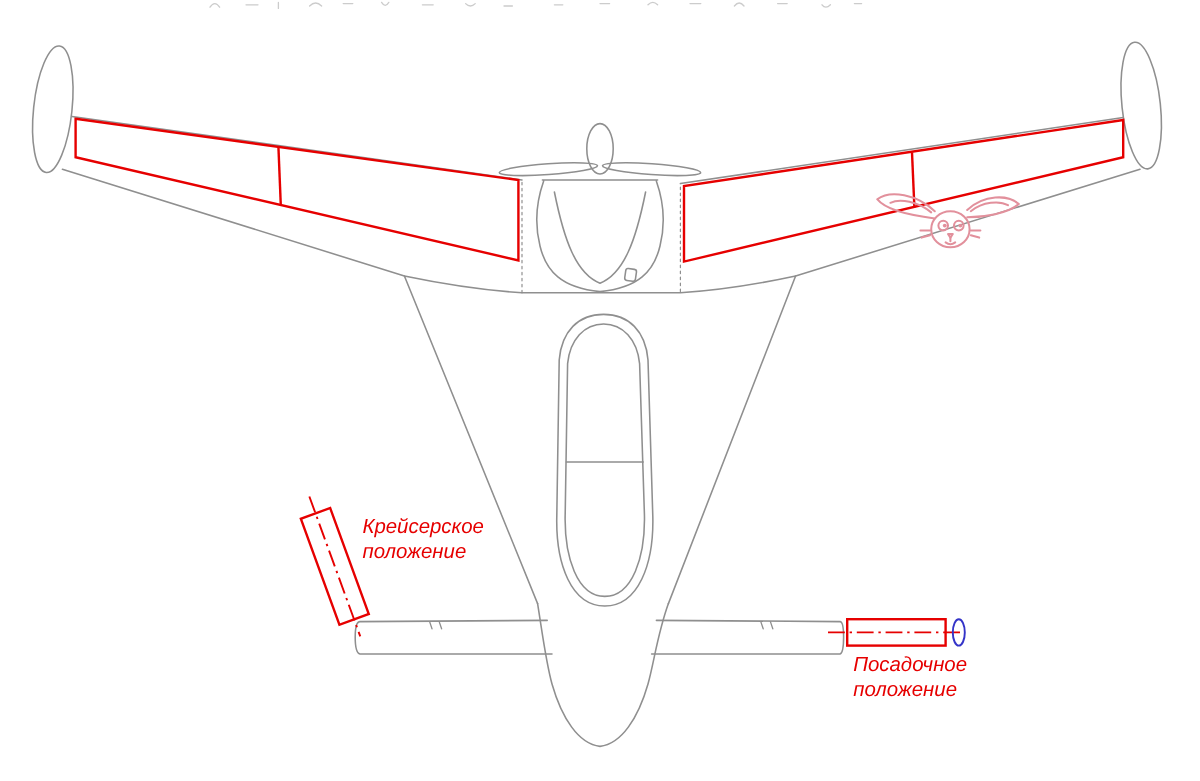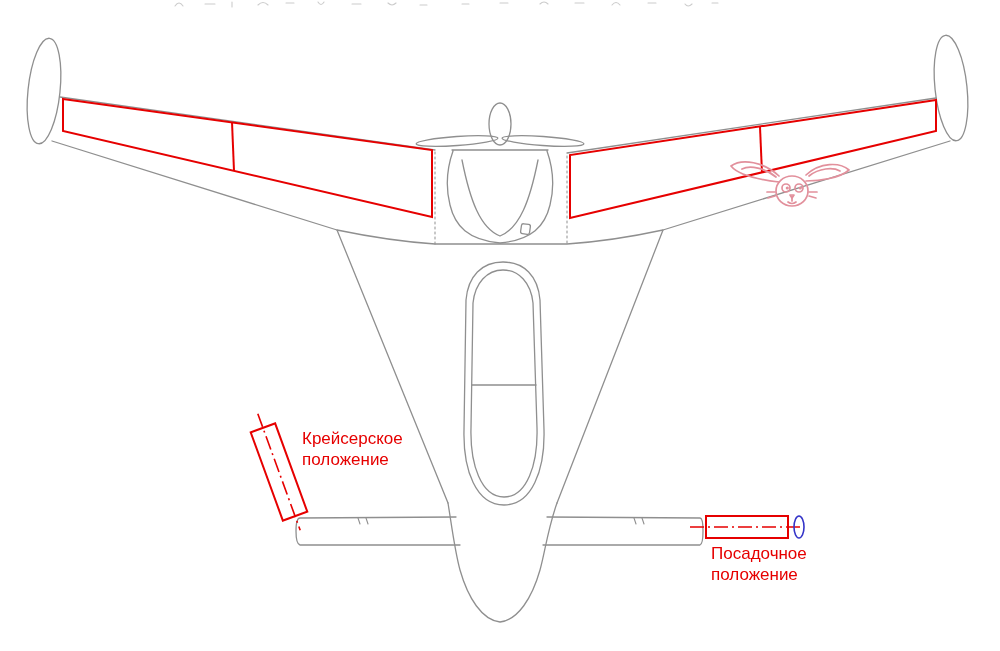--- a/index.html
+++ b/index.html
@@ -6,21 +6,21 @@
     --annotation-red:#e60000;
     --drawing-gray:#8f8f8f;
     --axis-blue:#3434c8;
     --doodle-pink:#e2909c;
     --faint-gray:#cccccc;
     --background:#ffffff;
   }
   html,body{margin:0;padding:0;background:var(--background);}
   .stage{
     position:relative;width:1000px;height:651px;background:var(--background);
-    overflow:hidden;font-family:"Liberation Sans",sans-serif;
+    overflow:hidden;font-family:"Liberation Sans",sans-serif;font-style:italic;
   }
   svg{display:block;}
   .gray path,.gray line,.gray ellipse,.gray rect,.gray circle{
     fill:none;stroke:var(--drawing-gray);stroke-width:1.3;
     stroke-linecap:round;stroke-linejoin:round;
   }
   .gray .faint{stroke:var(--faint-gray);stroke-width:1.1;}
   .gray .dotted{stroke-dasharray:2 3;stroke-width:1;}
   .gray .tick{stroke-width:1.1;}
   .redpanel path,.redpanel line{

